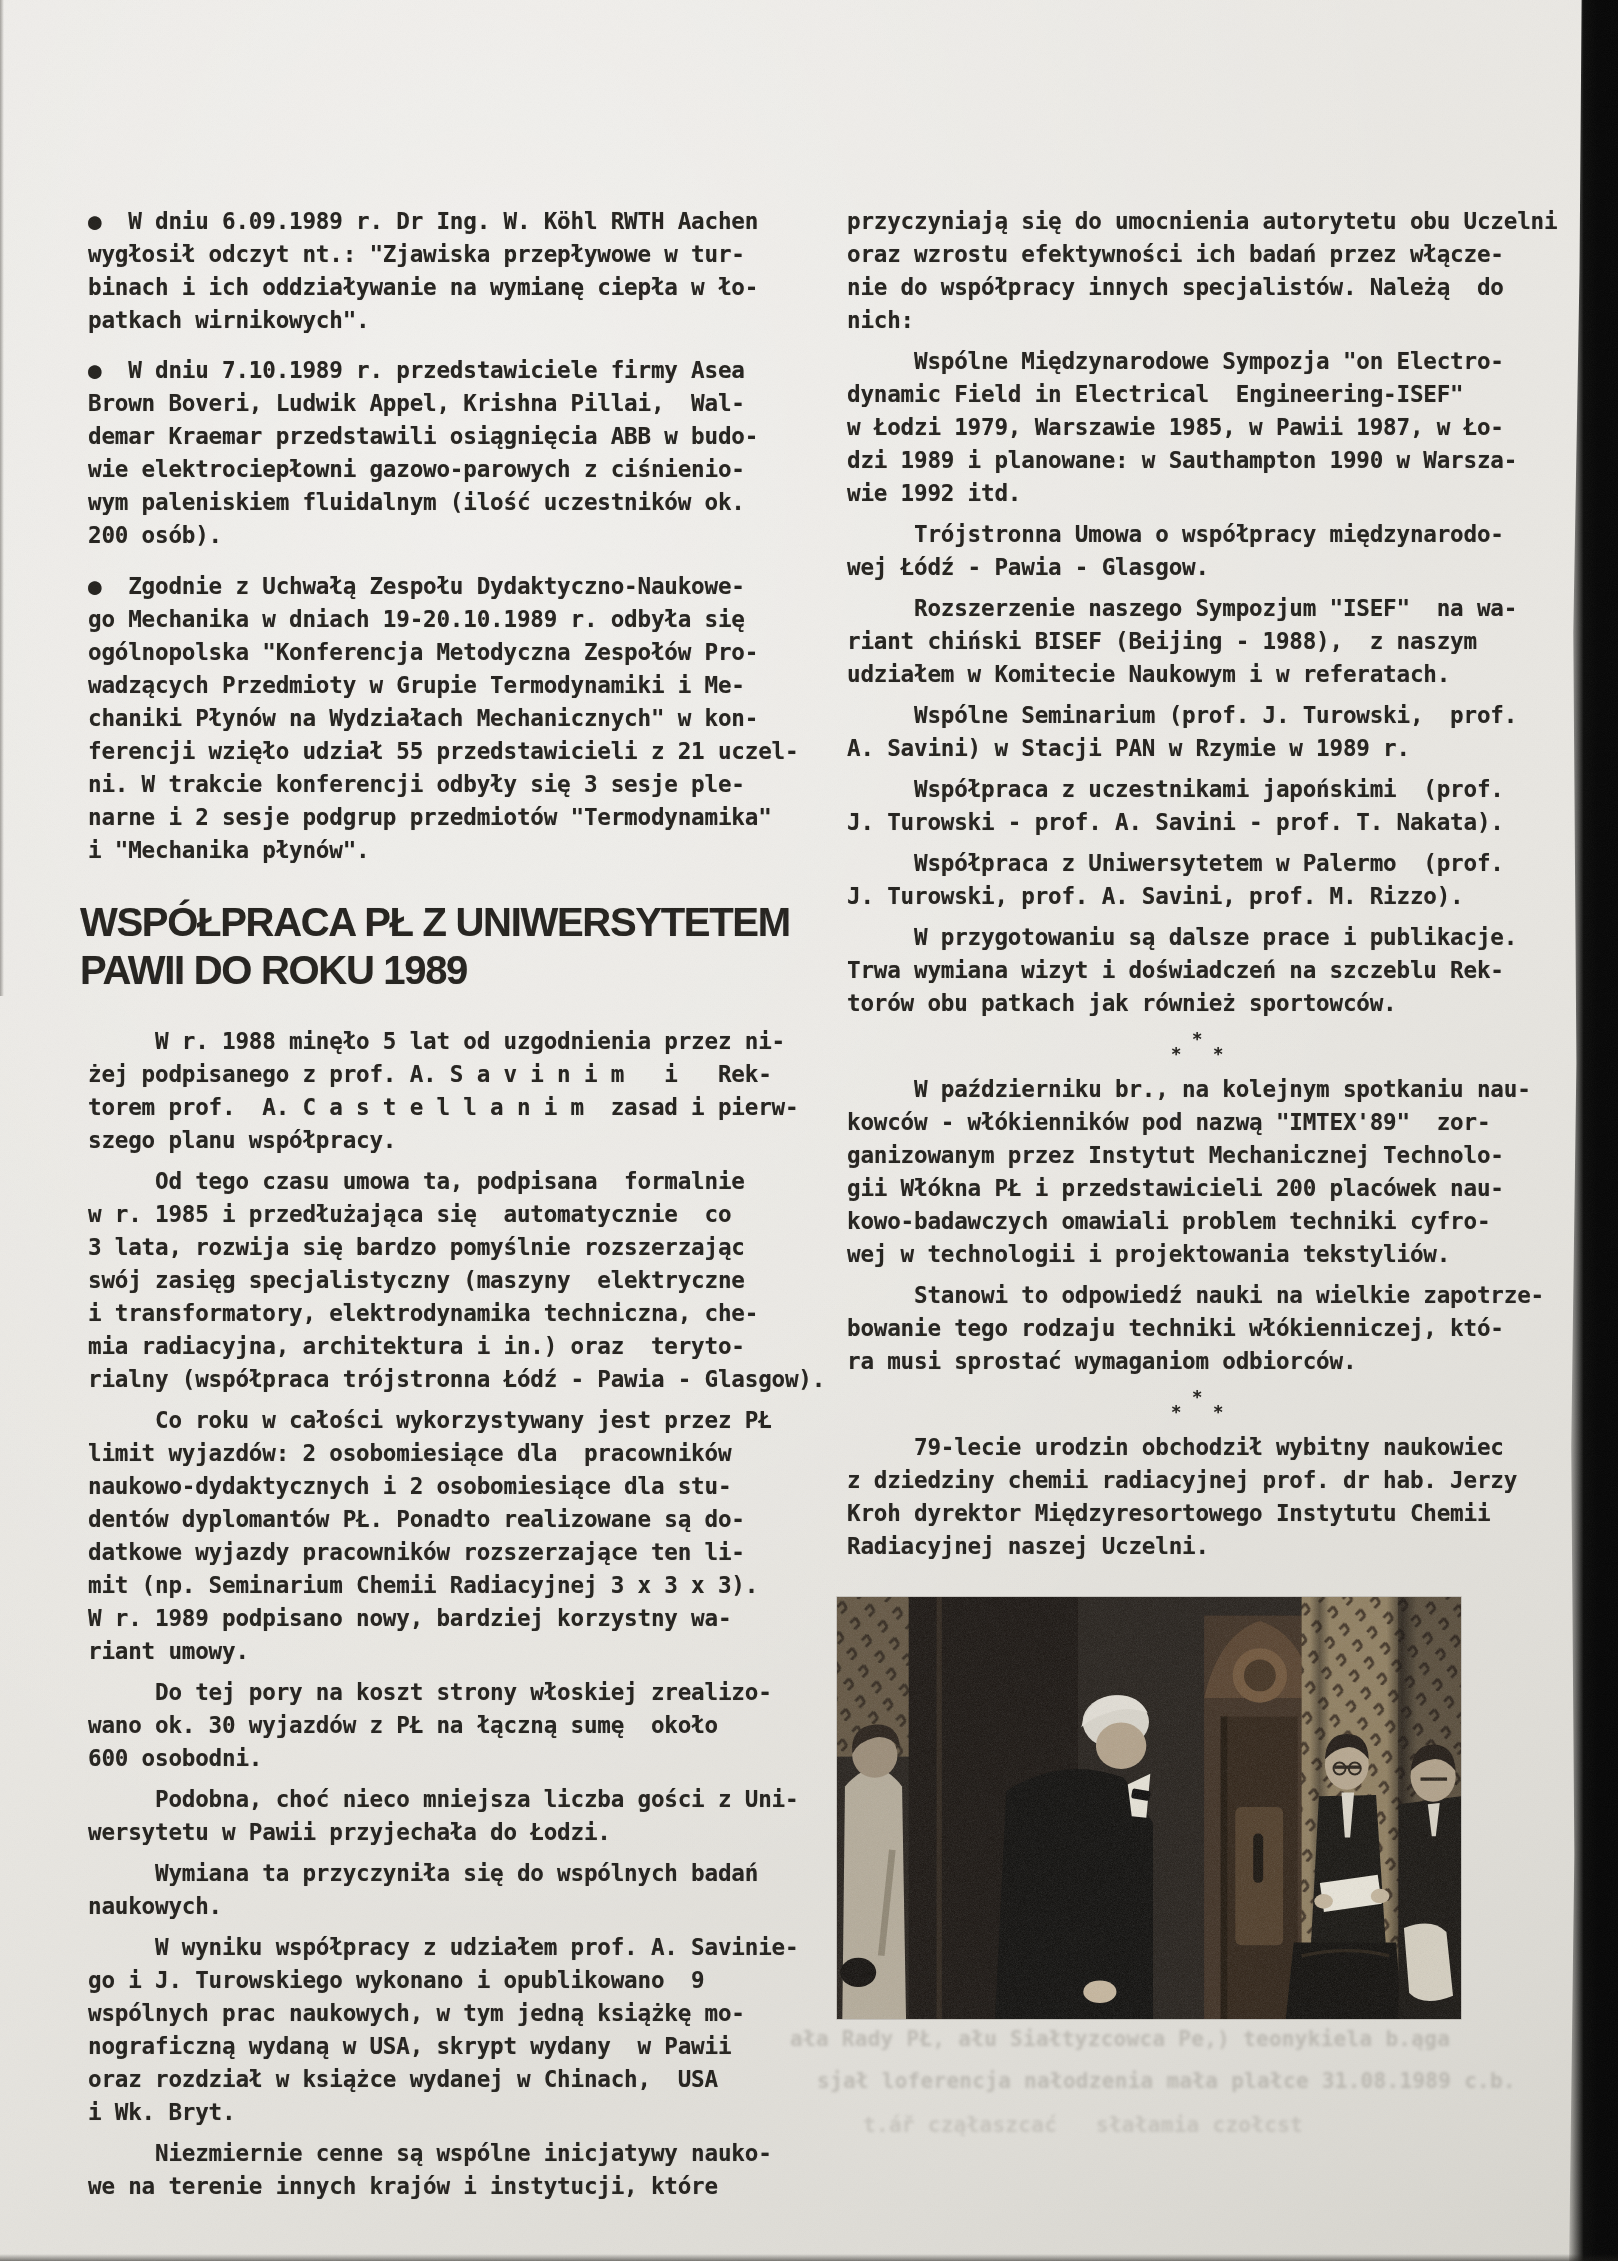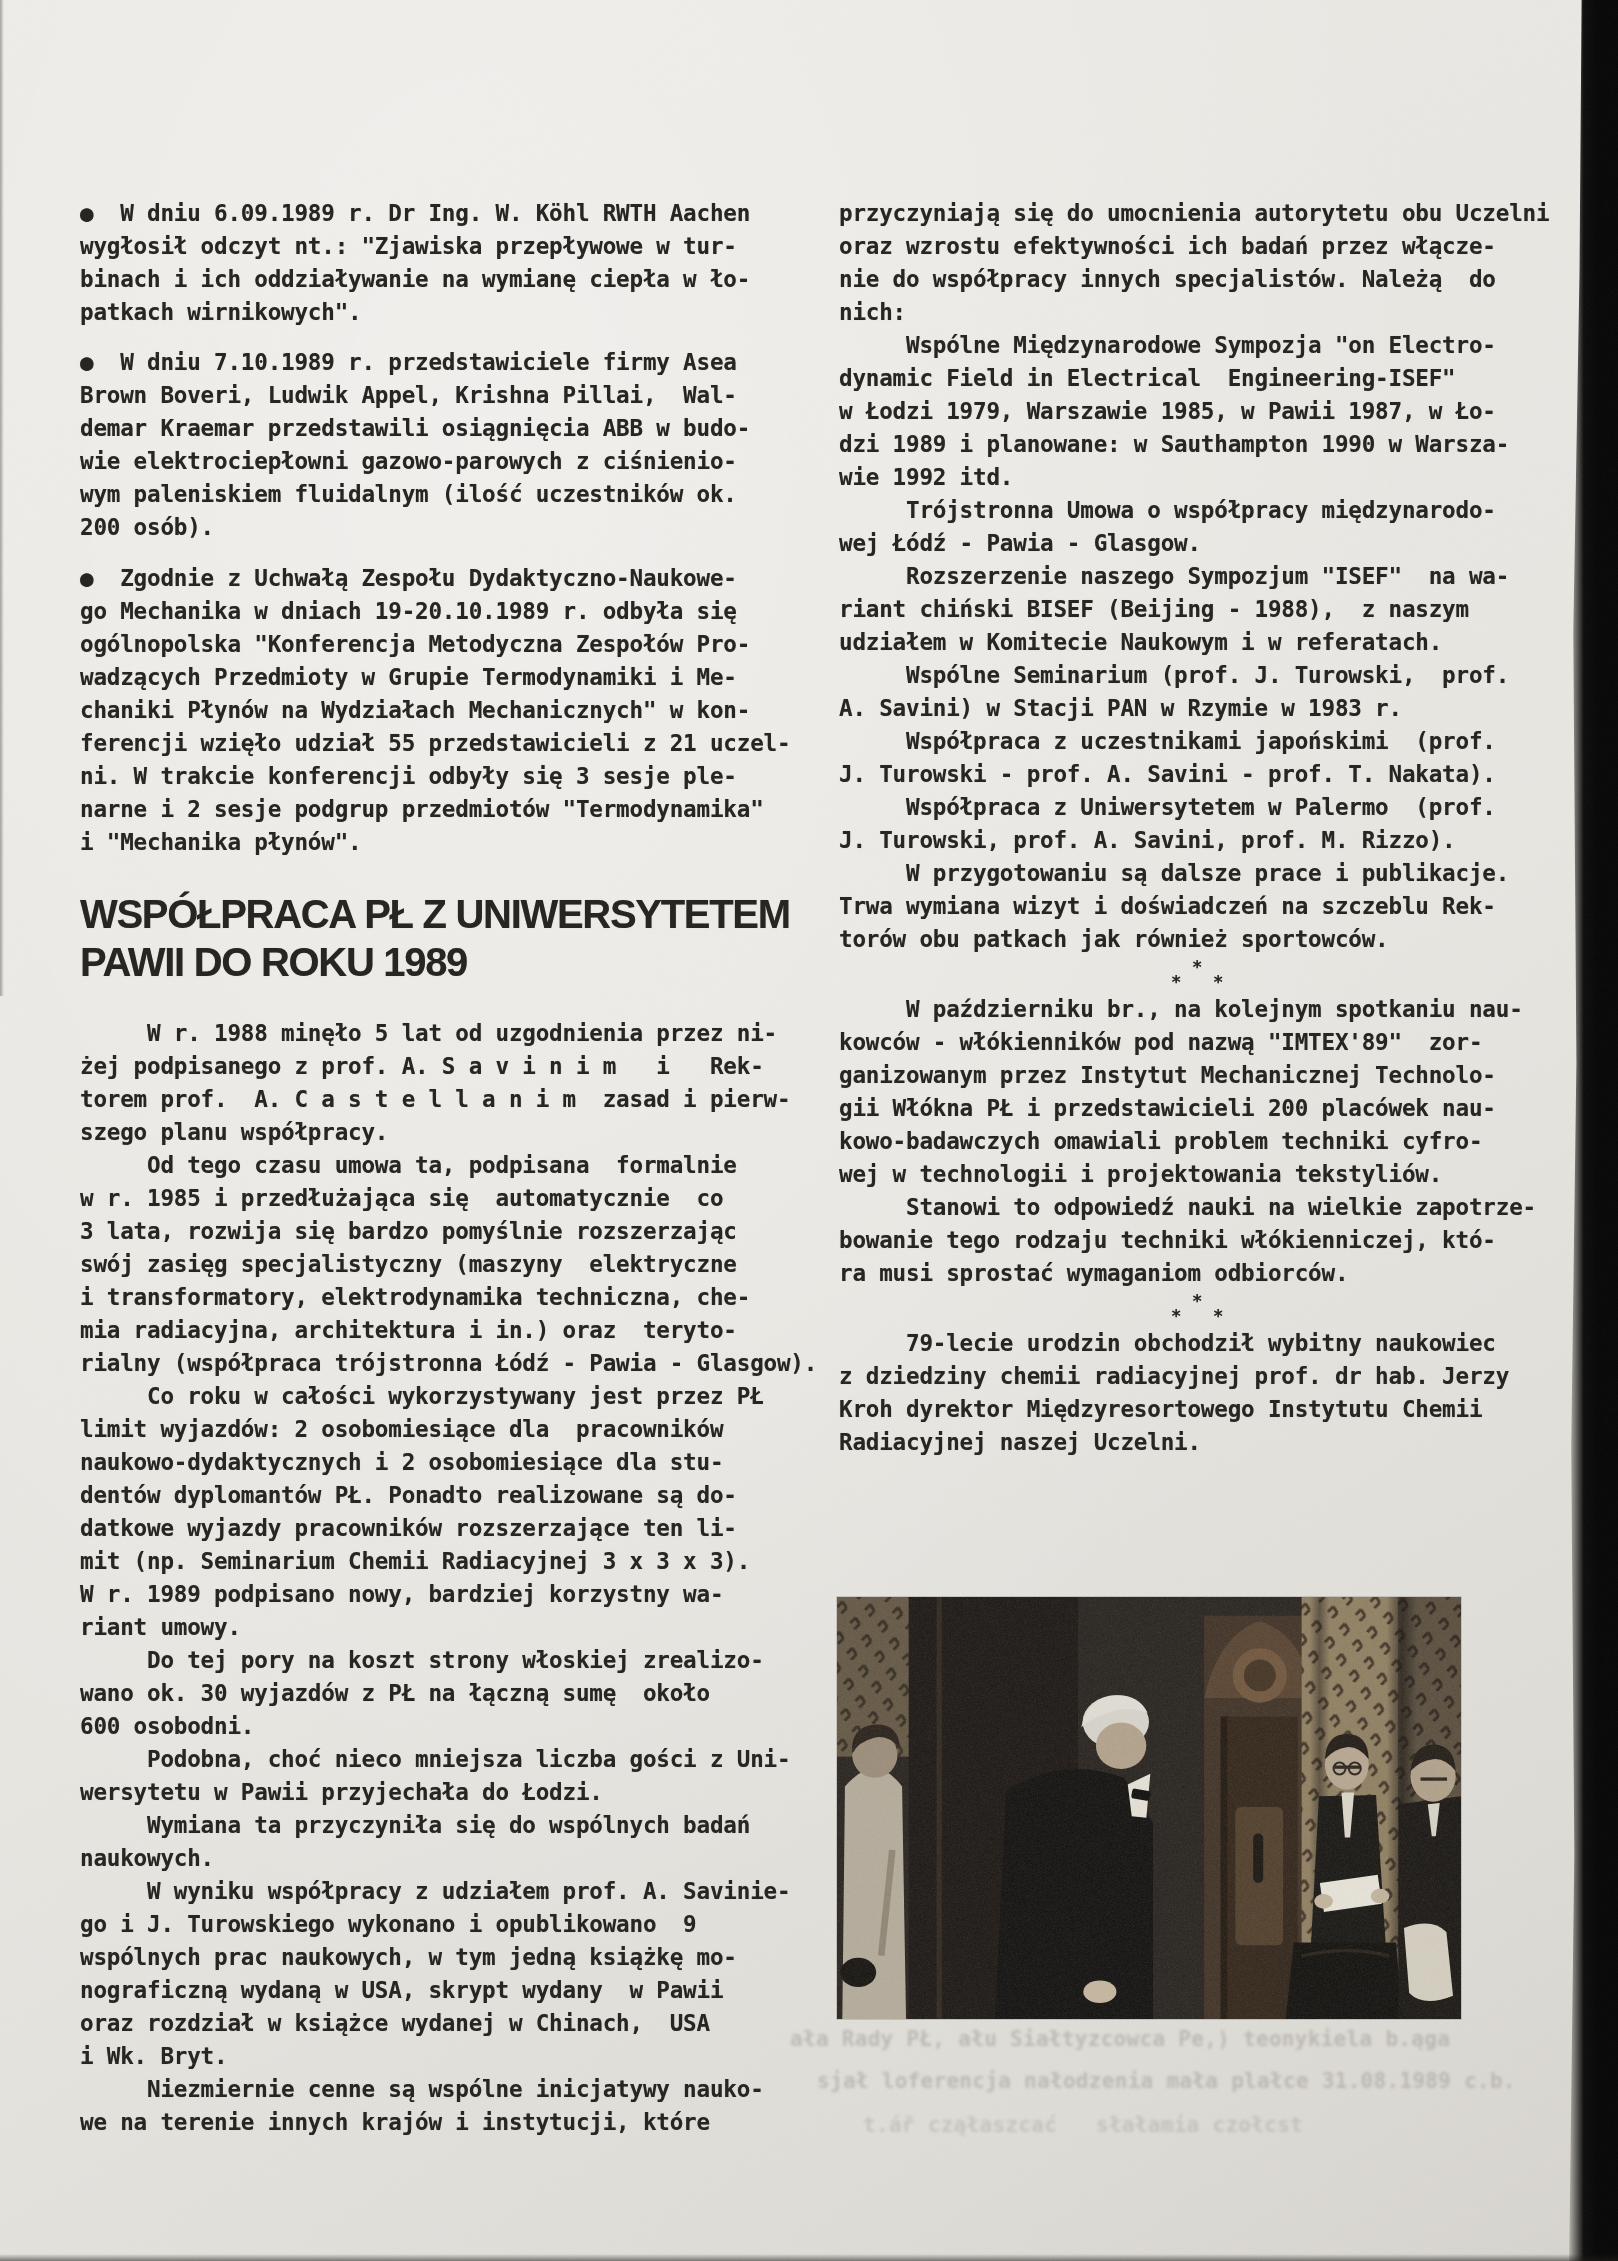--- a/index.html
+++ b/index.html
@@ -8,21 +8,21 @@
     width:1618px;height:2261px;
     background:
       radial-gradient(ellipse at 30% 20%, rgba(255,255,255,.35), rgba(255,255,255,0) 60%),
       linear-gradient(148deg,#eceae6 0%,#e8e6e1 55%,#dedcd6 85%,#d6d4cd 100%);
     overflow:hidden;
     font-family:"DejaVu Sans Mono", monospace;
     color:#211f1c;
   }
   .col{position:absolute;}
   .col p{
-    margin:0;
+    margin:8px;
     white-space:pre;
     font-size:22.6px;
     line-height:33px;
     font-weight:bold;
     letter-spacing:-0.2px;
     color:#24221e;
     text-shadow:0 0 0.7px rgba(40,38,34,.35);
   }
   .col-left{left:80px;top:197px;width:714px;}
   .col-right{left:839px;top:197px;width:727px;}
@@ -151,21 +151,21 @@
 dynamic Field in Electrical  Engineering-ISEF"
 w Łodzi 1979, Warszawie 1985, w Pawii 1987, w Ło-
 dzi 1989 i planowane: w Sauthampton 1990 w Warsza-
 wie 1992 itd.</p>
     <p>     Trójstronna Umowa o współpracy międzynarodo-
 wej Łódź - Pawia - Glasgow.</p>
     <p>     Rozszerzenie naszego Sympozjum "ISEF"  na wa-
 riant chiński BISEF (Beijing - 1988),  z naszym
 udziałem w Komitecie Naukowym i w referatach.</p>
     <p>     Wspólne Seminarium (prof. J. Turowski,  prof.
-A. Savini) w Stacji PAN w Rzymie w 1983 r.</p>
+A. Savini) w Stacji PAN w Rzymie w 1989 r.</p>
     <p>     Współpraca z uczestnikami japońskimi  (prof.
 J. Turowski - prof. A. Savini - prof. T. Nakata).</p>
     <p>     Współpraca z Uniwersytetem w Palermo  (prof.
 J. Turowski, prof. A. Savini, prof. M. Rizzo).</p>
     <p>     W przygotowaniu są dalsze prace i publikacje.
 Trwa wymiana wizyt i doświadczeń na szczeblu Rek-
 torów obu patkach jak również sportowców.</p>
     <p class="asterisk-divider">*
 * *</p>
     <p>     W październiku br., na kolejnym spotkaniu nau-

